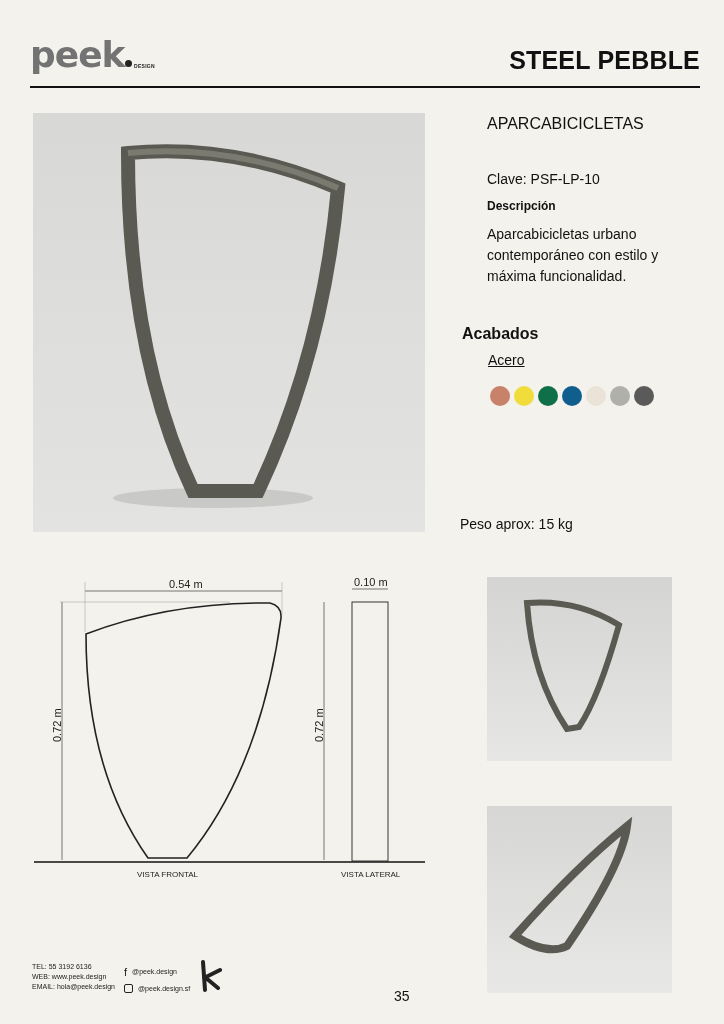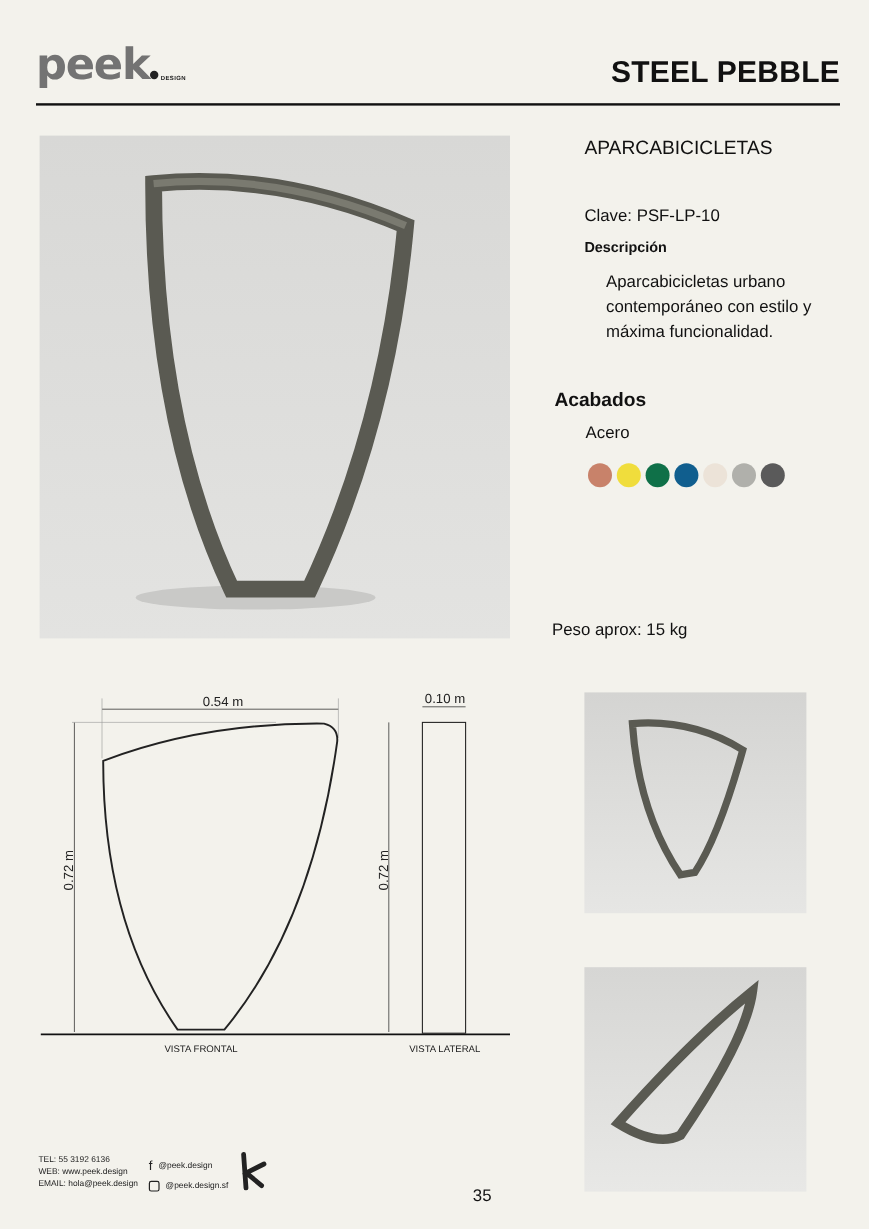--- a/index.html
+++ b/index.html
@@ -9,23 +9,23 @@
   .logo-dot{display:inline-block;width:7px;height:7px;border-radius:50%;background:#222;}
   .logo-design{left:134px;top:63px;font-size:5px;font-weight:bold;letter-spacing:.3px;color:#222;}
   .title{right:24px;top:46px;font-size:25px;font-weight:bold;letter-spacing:.2px;}
   .rule{left:30px;top:86px;width:670px;height:2px;background:#111;}
   .photo{left:33px;top:113px;width:392px;height:419px;background:linear-gradient(#d8d8d6,#e3e3e1);}
   .thumb1{left:487px;top:577px;width:185px;height:184px;background:linear-gradient(#d4d4d2,#e6e6e4);}
   .thumb2{left:487px;top:806px;width:185px;height:187px;background:linear-gradient(#d6d6d4,#e8e8e6);}
   .subtitle{left:487px;top:115px;font-size:16px;text-align:right;}
   .clave{left:487px;top:171px;font-size:14px;}
   .desc-h{left:487px;top:199px;font-size:12px;font-weight:bold;}
-  .desc{left:487px;top:224px;width:200px;font-size:14px;line-height:21px;margin-left:18px;}
+  .desc{left:487px;top:224px;width:200px;font-size:14px;line-height:21px;}
   .acab-h{left:462px;top:325px;font-size:16px;font-weight:bold;}
-  .acab{left:488px;top:352px;font-size:14px;}
+  .acab{left:488px;top:352px;font-size:14px;text-decoration:underline;}
   .swatches{left:490px;top:386px;display:flex;gap:4px;}
   .sw{width:20px;height:20px;border-radius:50%;}
   .peso{left:460px;top:516px;font-size:14px;text-align:center;}
   .drawing{left:30px;top:570px;}
   .dimtxt{font-family:"Liberation Sans",sans-serif;font-size:11px;fill:#222;}
   .vista{font-family:"Liberation Sans",sans-serif;font-size:8px;fill:#222;}
   .contact{left:32px;top:962px;font-size:7px;line-height:10px;color:#222;}
   .social{left:124px;top:963px;font-size:7px;color:#222;}
   .social div{display:flex;align-items:center;gap:5px;height:17px;}
   .k{left:198px;top:960px;}

